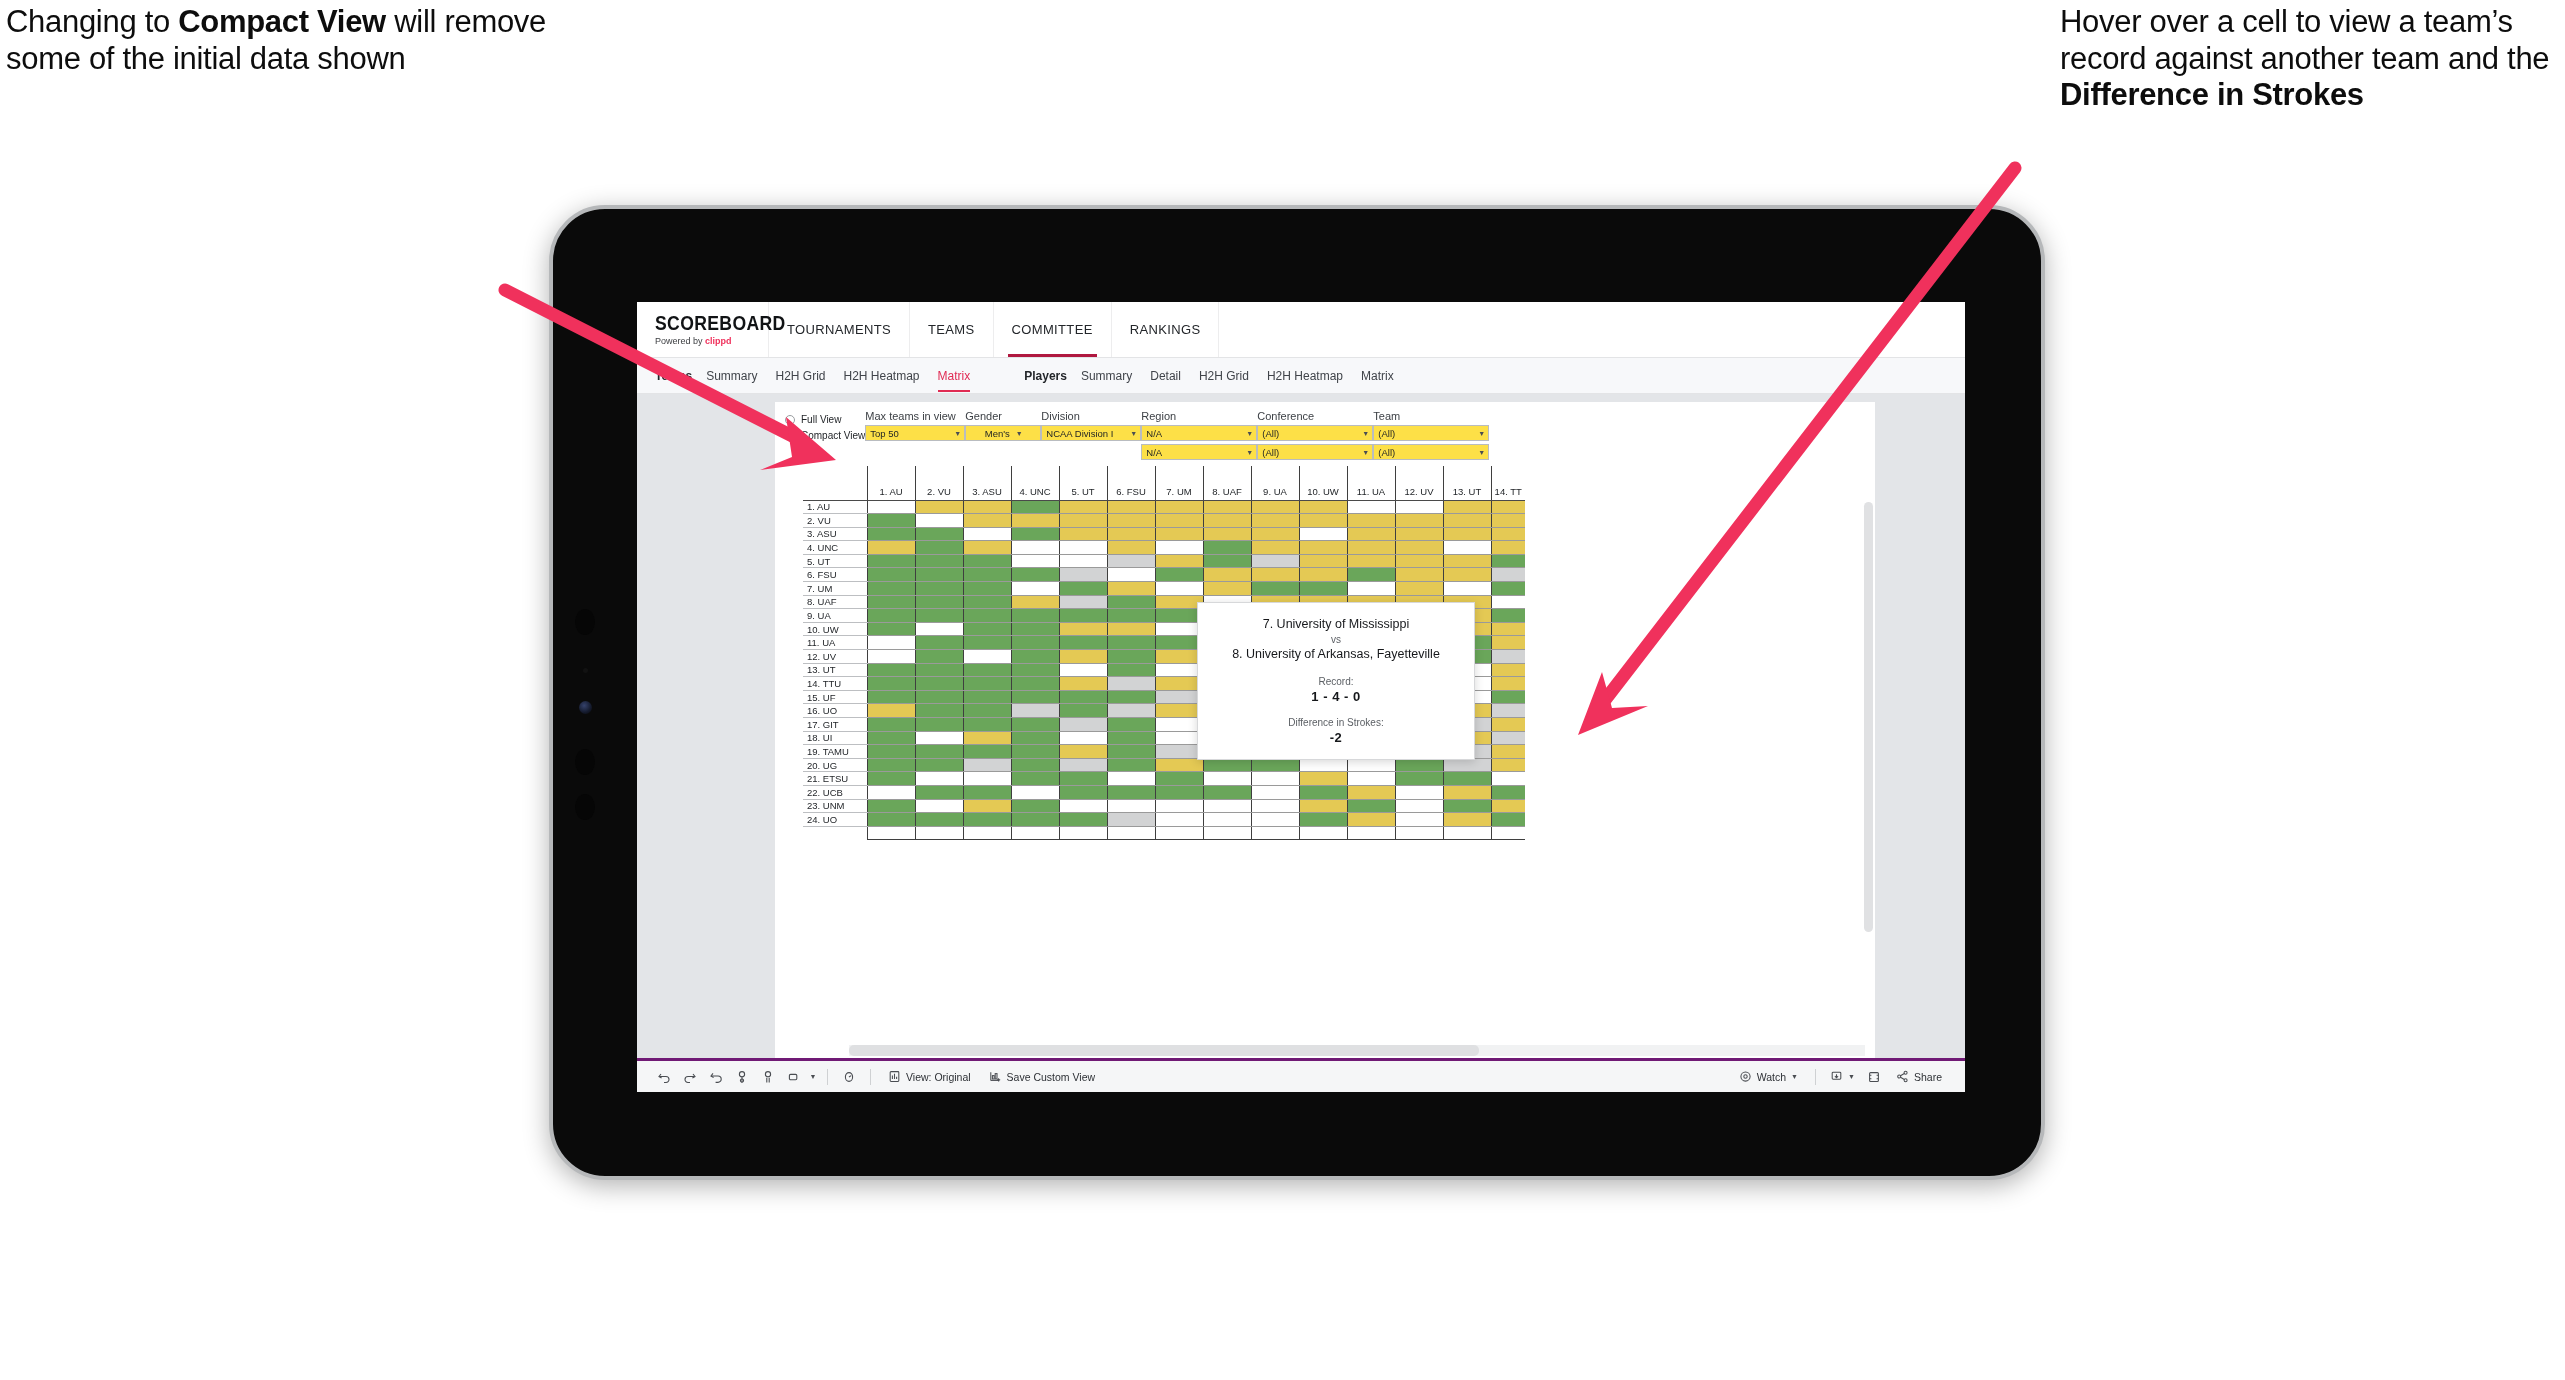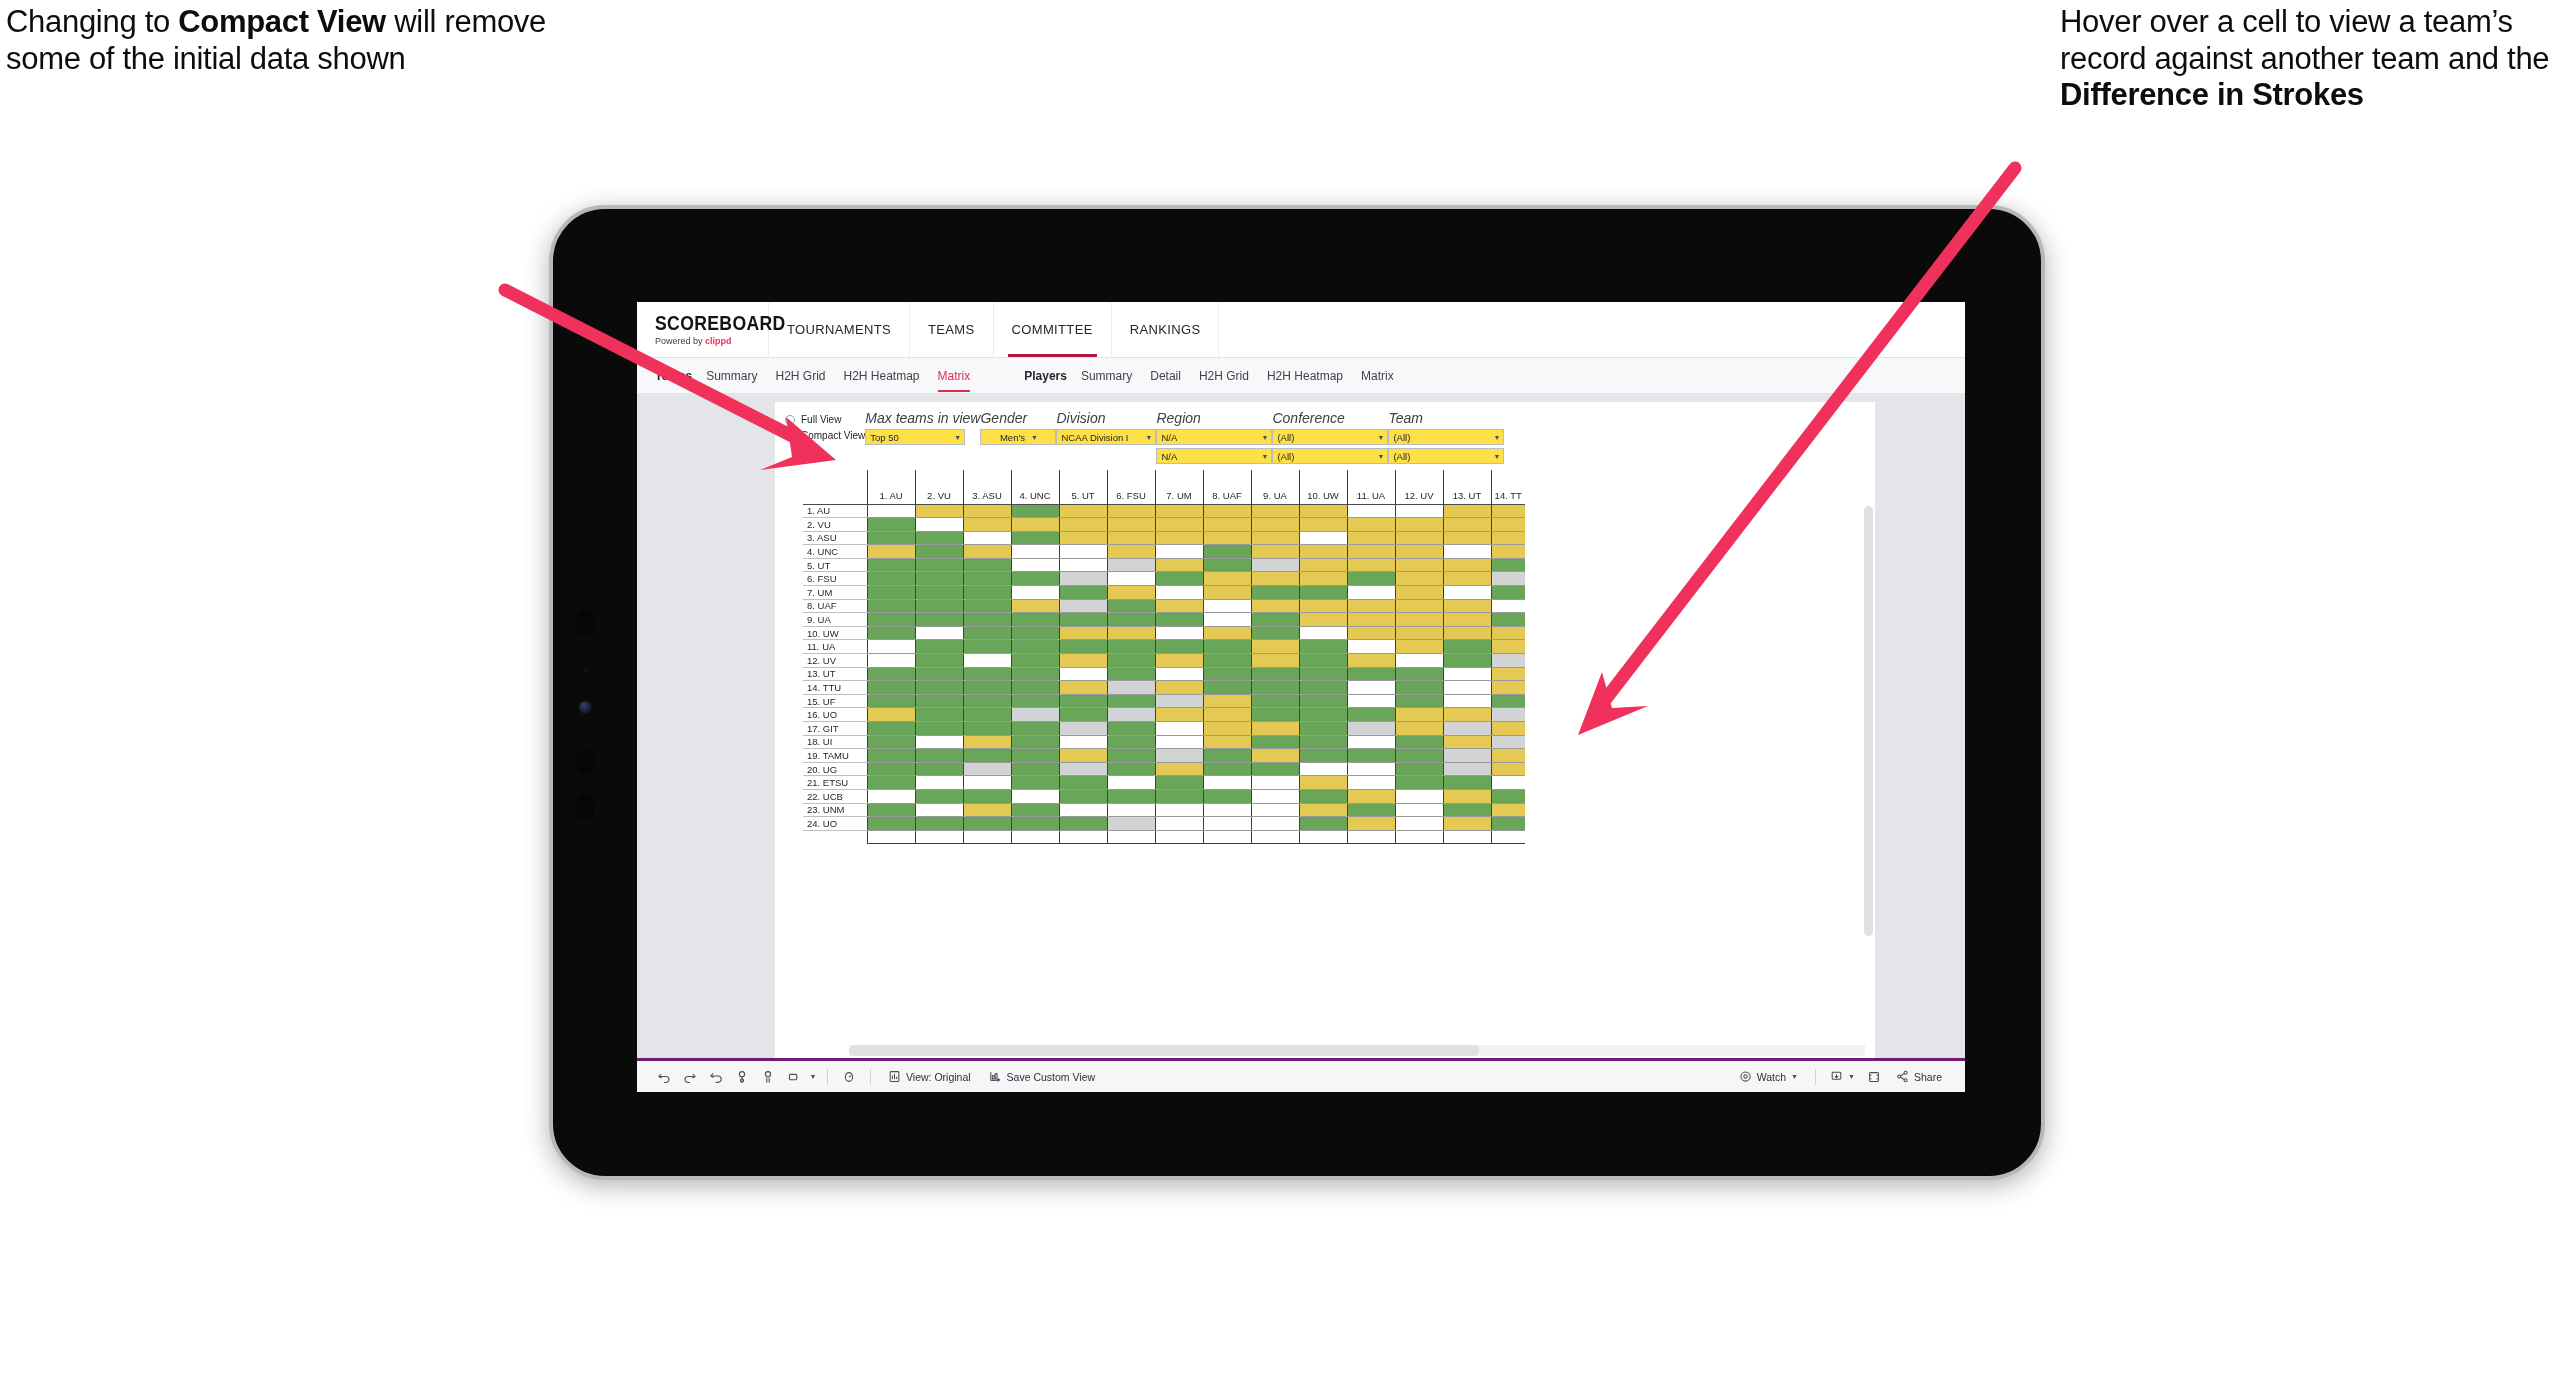--- a/index.html
+++ b/index.html
@@ -168,21 +168,21 @@
     position: relative; flex: none;
   }
   .radio.on::after {
     content: ""; position: absolute;
     left: 2px; top: 2px; width: 4px; height: 4px;
     border-radius: 50%; background: #2c2f33;
   }
   .radio-label { font-size: 10px; color: #1d2024; white-space: nowrap; }
 
   .fgroup { display: flex; flex-direction: column; gap: 3px; }
-  .fgroup-label { font-size: 14px; color: #3d4146; white-space: nowrap; font-style: italic; }
+  .fgroup-label { font-size: 11px; color: #3d4146; white-space: nowrap; }
   .fselect {
     height: 16px;
     border: 1px solid #b9bcc0;
     background: #fde047;
     display: flex; align-items: center;
     justify-content: space-between;
     padding: 0 3px 0 4px;
     font-size: 9.5px; color: #1d2024;
     white-space: nowrap;
   }
@@ -899,20 +899,31 @@
                   <td class="cell"></td>
                   <td class="cell"></td>
                   <td class="cell"></td>
                   <td class="cell"></td>
                 </tr>
               </tbody>
           </table>
 
           <div id="vscroll"></div>
 
+          <div id="tooltip">
+            <div id="tt-team-a">7. University of Mississippi</div>
+            <div id="tt-vs">vs</div>
+            <div id="tt-team-b">8. University of Arkansas, Fayetteville</div>
+            <div class="tt-gap"></div>
+            <div class="tt-label">Record:</div>
+            <div class="tt-value">1 - 4 - 0</div>
+            <div class="tt-gap"></div>
+            <div class="tt-label">Difference in Strokes:</div>
+            <div class="tt-value">-2</div>
+          </div>
         </div>
 
         <div id="hscroll-track">
           <div id="hscroll-thumb"></div>
         </div>
       </div>
 
       <div id="toolbar">
         <div class="tb-icon">
           <svg width="14" height="14" viewBox="0 0 14 14" fill="none" stroke="#4a4d52" stroke-width="1.1">

